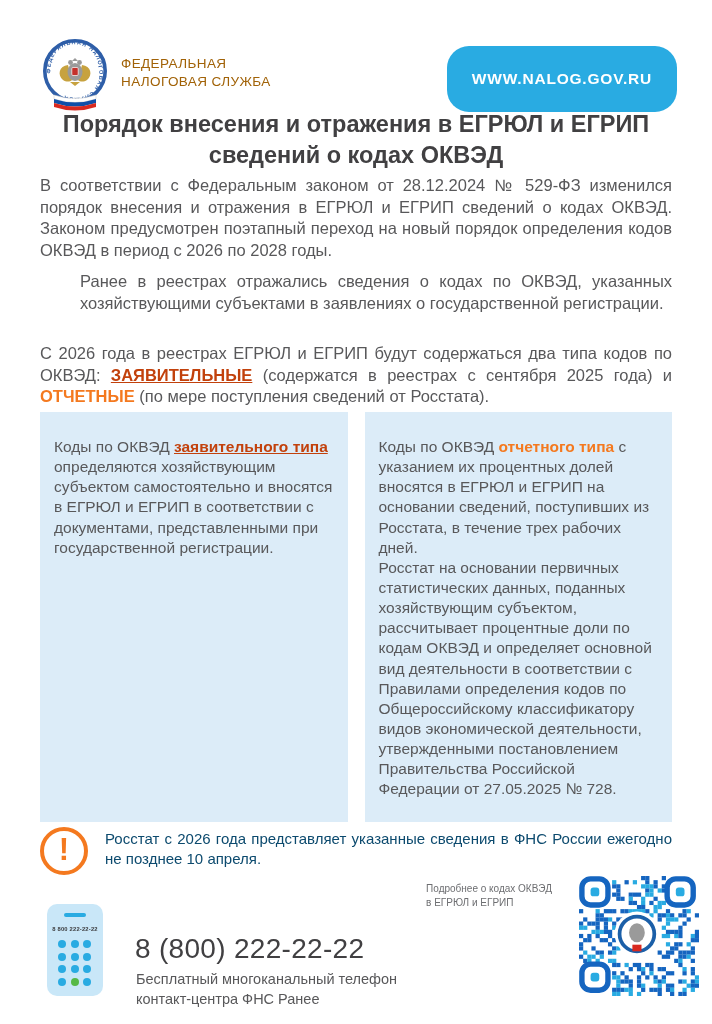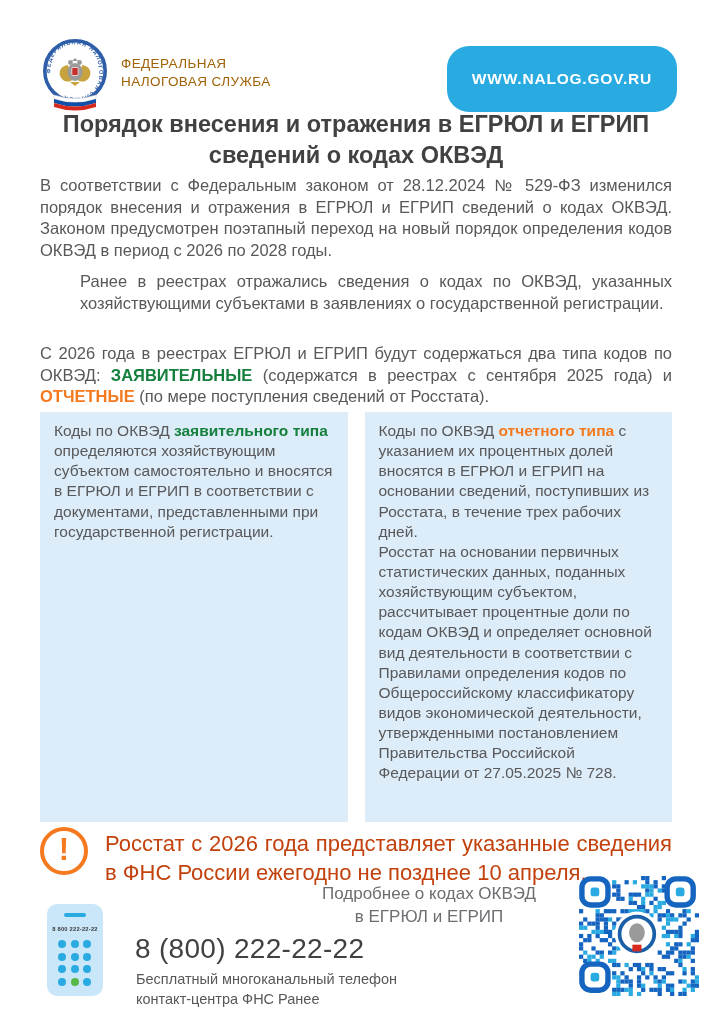--- a/index.html
+++ b/index.html
@@ -18,39 +18,39 @@
   
   .title{position:absolute;top:109px;left:20px;right:20px;text-align:center;
     font-size:23.5px;font-weight:bold;color:#414042;line-height:1.33;}
   .title span{display:block;}
   
   .para{position:absolute;left:40px;right:40px;text-align:justify;
     font-size:16.5px;color:#58585a;line-height:1.31;}
   .p1{top:175px;}
   .p2{top:271px;margin-left:40px;}
   .p3{top:343px;}
-  .hl-blue{color:#15803d;font-weight:bold;}
+  .hl-blue{color:#c2410c;font-weight:bold;text-decoration:underline;}
   .hl-orange{color:#f4791f;font-weight:bold;}
   
   .columns{position:absolute;top:412px;left:40px;right:40px;height:410px;
     display:flex;gap:17px;}
-  .panel{flex:1;background:#dcecf8;padding:9px 14px;box-sizing:border-box;
+  .panel{flex:1;background:#dcecf8;padding:25px 14px;box-sizing:border-box;
     font-size:15.5px;color:#58585a;line-height:1.3;overflow:hidden;}
   .panel p{margin:0;}
   
   .notice{position:absolute;top:827px;left:40px;right:40px;display:flex;
     align-items:flex-start;gap:17px;}
   .notice-icon{flex:0 0 auto;width:40px;height:40px;border:4.5px solid #f4791f;
     border-radius:50%;color:#f4791f;font-weight:bold;font-size:31px;line-height:38px;
     text-align:center;}
-  .notice-text{text-align:justify;font-size:22px;color:#c2410c;line-height:1.32;
+  .notice-text{text-align:justify;font-size:15px;color:#0c4a6e;line-height:1.32;
     padding-top:2px;}
   
-  .qr-caption{position:absolute;top:882px;right:176px;text-align:center;
-    font-size:17px;color:#6d6e71;line-height:1.38;}
+  .qr-caption{position:absolute;top:882px;right:160px;text-align:left;
+    font-size:10px;color:#6d6e71;line-height:1.38;}
   .qr-caption span{display:block;}
   .qr-box{position:absolute;top:876px;right:13px;width:120px;height:120px;}
   .phone-icon{position:absolute;top:904px;left:47px;width:56px;height:92px;
     background:#c9e7f8;border-radius:10px;}
   .phone-speaker{position:absolute;top:9px;left:17px;width:22px;height:4px;
     background:#29abe2;border-radius:2px;}
   .phone-mini-number{position:absolute;top:22px;left:0;right:0;text-align:center;
     font-size:5.8px;font-weight:bold;color:#3a3a3c;letter-spacing:.2px;}
   .keypad{position:absolute;top:36px;left:11px;display:grid;
     grid-template-columns:repeat(3,8px);grid-auto-rows:8px;gap:4.5px;}

